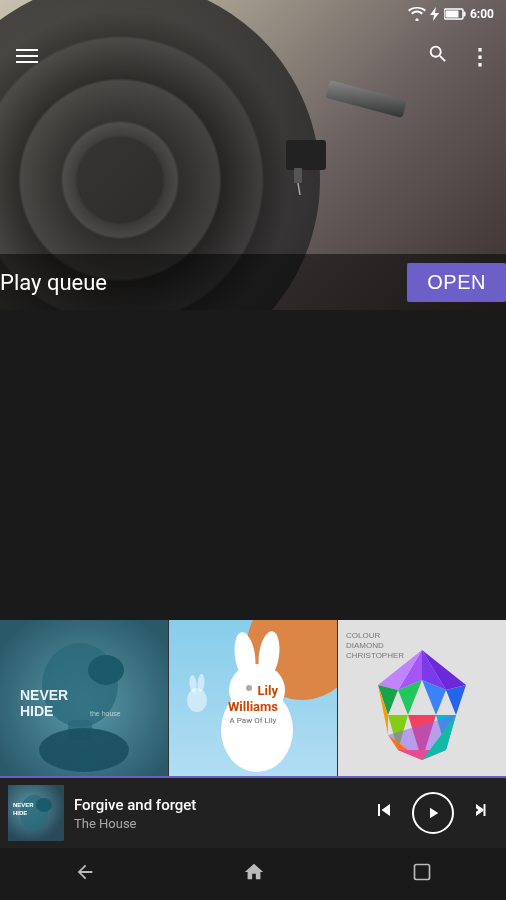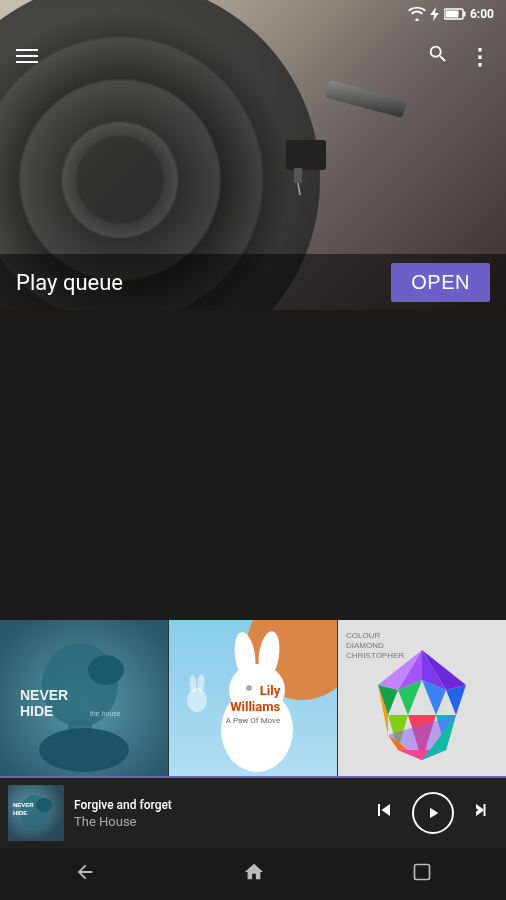--- a/index.html
+++ b/index.html
@@ -90,21 +90,21 @@
     .play-queue-header {
       position: absolute;
       bottom: 0;
       left: 0;
       right: 0;
       height: 56px;
       background: rgba(0,0,0,0.5);
       display: flex;
       align-items: center;
       justify-content: space-between;
-      padding: 0 16px;
+      padding: 0 0;
     }
     .play-queue-title {
       color: white;
       font-size: 22px;
       font-weight: 400;
     }
     .open-button {
       background: #6c5fc7;
       color: white;
       border: none;
@@ -252,21 +252,21 @@
       border-radius: 2px;
       overflow: hidden;
       position: relative;
     }
     .now-playing-info {
       flex: 1;
       min-width: 0;
     }
     .now-playing-title {
       color: white;
-      font-size: 12px;
+      font-size: 15px;
       font-weight: 500;
       white-space: nowrap;
       overflow: hidden;
       text-overflow: ellipsis;
     }
     .now-playing-artist {
       color: rgba(255,255,255,0.6);
       font-size: 13px;
       margin-top: 2px;
     }
@@ -446,21 +446,21 @@
 
         <circle cx="80" cy="68" r="3" fill="#aaa"></circle>
 
         <ellipse cx="28" cy="80" rx="10" ry="12" fill="rgba(255,255,255,0.5)"></ellipse>
         <ellipse cx="24" cy="64" rx="3.5" ry="9" fill="rgba(255,255,255,0.5)" transform="rotate(-5,24,64)"></ellipse>
         <ellipse cx="32" cy="63" rx="3.5" ry="9" fill="rgba(255,255,255,0.5)" transform="rotate(5,32,63)"></ellipse>
       </svg>
 
       <div style="position:absolute;top:50%;left:50%;transform:translate(-50%,-50%);text-align:center;z-index:3;">
         <div style="color:#cc4400;font-size:13px;font-weight:bold;line-height:1.2;text-align:right;">Lily<br>Williams</div>
-        <div style="color:#666;font-size:8px;margin-top:2px;">A Paw Of Move</div>
+        <div style="color:#666;font-size:8px;margin-top:2px;">A Paw Of Lily</div>
       </div>
     </div>
     <div class="album-info album-info-2">
       <span class="album-song-title">Love is sweet</span>
       <span class="album-artist">Lily Williams</span>
       <span class="album-more-icon">⋮</span>
     </div>
   </div>
 
   <div class="album-card">

